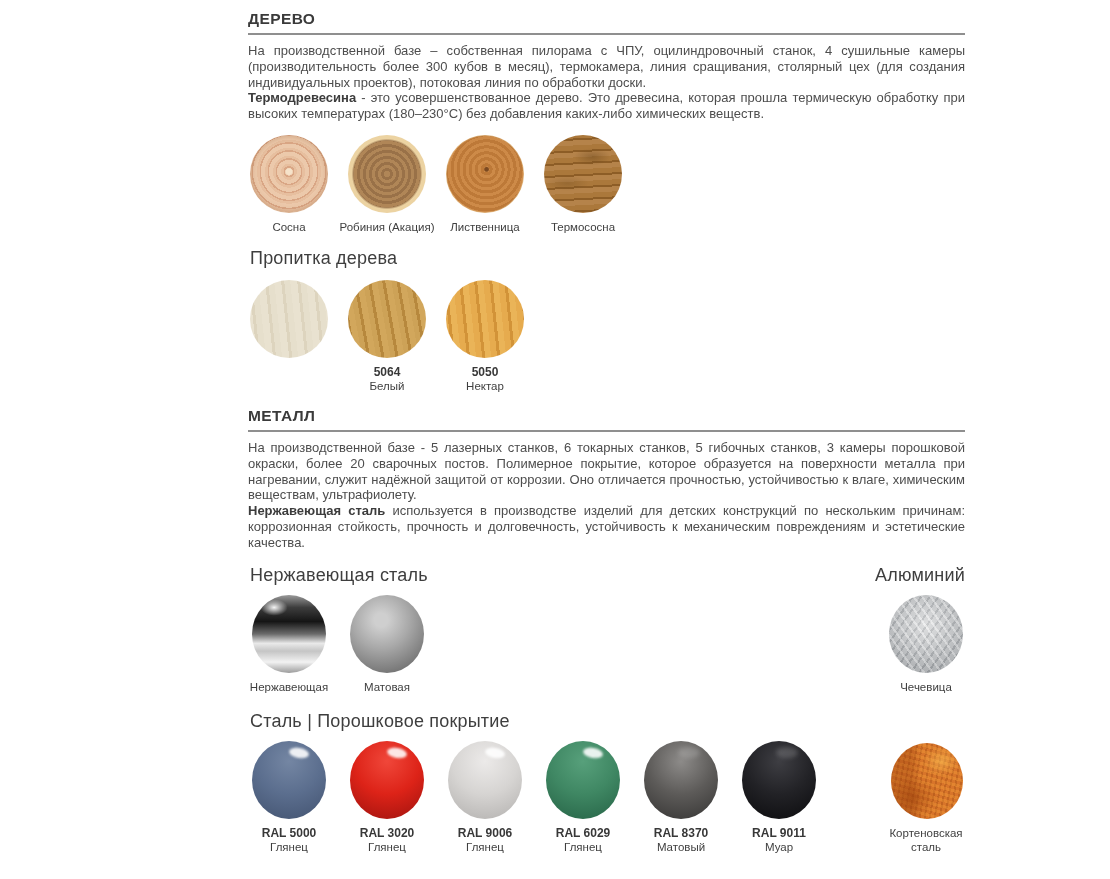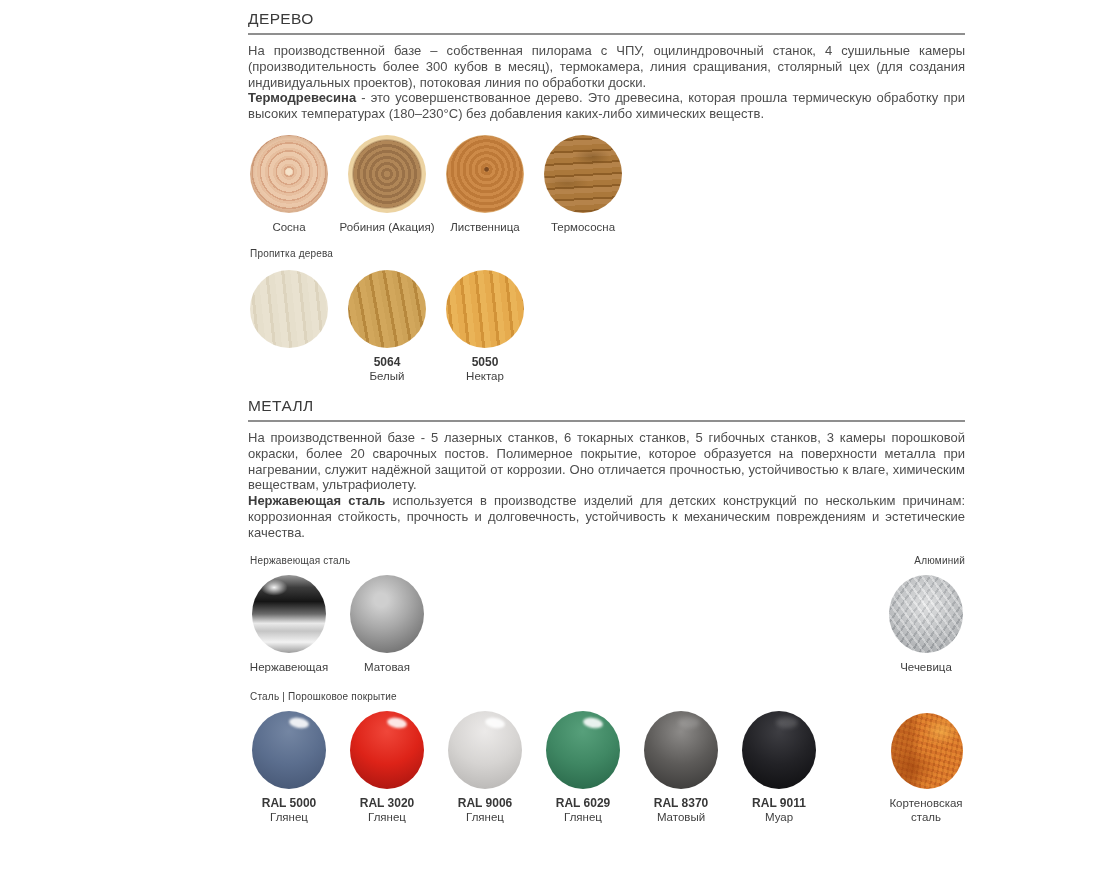--- a/index.html
+++ b/index.html
@@ -3,28 +3,28 @@
 <meta charset="utf-8">
 <style>
   html,body { margin:0; padding:0; }
   body {
     width:1110px; height:879px; background:#ffffff; position:relative;
     font-family:"Liberation Sans", sans-serif; color:#4d4d4d;
     -webkit-font-smoothing:antialiased; overflow:hidden;
   }
   .content { position:absolute; left:248px; top:0; width:717px; }
 
-  .sec-title { margin:10px 0 0; font-size:15.5px; font-weight:400; color:#3a3a3a; letter-spacing:.4px; }
+  .sec-title { margin:10px 0 0; font-size:15.5px; font-weight:700; color:#3a3a3a; letter-spacing:.4px; }
   .rule { border:0; border-top:2px solid #8f8f8f; margin:5px 0 0; }
   .para { margin:8px 0 0; font-size:13px; line-height:15.8px; text-align:justify; color:#4d4d4d; }
   .para.cont { margin-top:0; }
   .para b { color:#3c3c3c; }
 
   .subrow { display:flex; justify-content:space-between; align-items:baseline; margin-top:14px; padding-left:2px; }
-  .subhead { font-size:10px; color:#3e3e3e; letter-spacing:.2px; }
+  .subhead { font-size:18px; color:#3e3e3e; letter-spacing:.2px; }
 
   .swrow { display:flex; margin-top:13px; padding-left:2px; }
   .swcol { width:98px; flex:none; }
   .col-right { margin-left:auto; width:98px; display:block; }
   .col-right .disc, .col-right .ball { margin-left:auto; margin-right:2px; }
   .col-right .swlabel { margin-left:-16px; }
 
   .disc { width:78px; height:78px; border-radius:50%; position:relative; }
   .ball { width:74px; height:78px; border-radius:50%; margin-left:2px; position:relative;
           background: radial-gradient(circle at 50% 26%, var(--hi) 0%, var(--base) 48%, var(--lo) 100%); }

